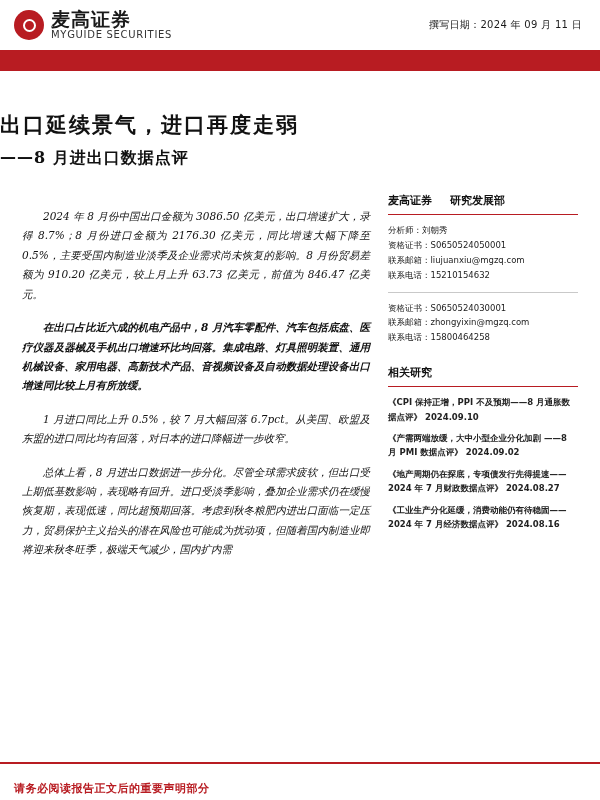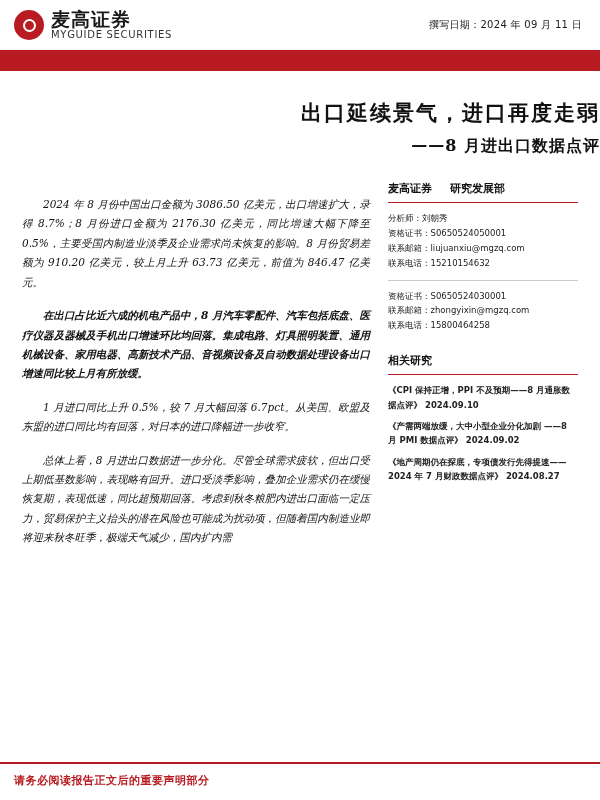--- a/index.html
+++ b/index.html
@@ -76,22 +76,22 @@
 
   
   .red-band {
     height: 21px;
     background: #b81c22;
     width: 100%;
   }
 
   
   .title-wrap {
-    text-align: right;
-    padding-top: 28px;
+    text-align: left;
+    padding-top: 40px;
   }
   .doc-title {
     font-family: "DejaVu Serif", "Liberation Serif", serif;
     font-size: 21px;
     font-weight: bold;
     letter-spacing: 2px;
     color: #111111;
   }
   .doc-subtitle {
     font-family: "DejaVu Serif", "Liberation Serif", serif;
@@ -184,21 +184,21 @@
   .footer-rule {
     position: absolute;
     left: 0;
     right: 0;
     bottom: 36px;
     border-top: 2px solid #b81c22;
   }
   .footer-note {
     position: absolute;
     left: 14px;
-    bottom: 12px;
+    bottom: 4px;
     font-family: "DejaVu Serif", "Liberation Serif", serif;
     font-size: 11px;
     font-weight: bold;
     color: #b81c22;
     letter-spacing: 0.5px;
   }
 </style>
 </head>
 <body>
 
@@ -260,19 +260,23 @@
         <span>2024.09.10</span>
       </div>
       <div class="related-item">
         <span>《产需两端放缓，大中小型企业分化加剧 ——8 月 PMI 数据点评》</span>
         <span>2024.09.02</span>
       </div>
       <div class="related-item">
         <span>《地产周期仍在探底，专项债发行先得提速——2024 年 7 月财政数据点评》</span>
         <span>2024.08.27</span>
       </div>
+      <div class="related-item">
+        <span>《工业生产分化延缓，消费动能仍有待稳固——2024 年 7 月经济数据点评》</span>
+        <span>2024.08.16</span>
+      </div>
     </div>
   </div>
 
 </div>
 
 <div class="footer-rule"></div>
 <div class="footer-note">请务必阅读报告正文后的重要声明部分</div>
 
 </body></html>

